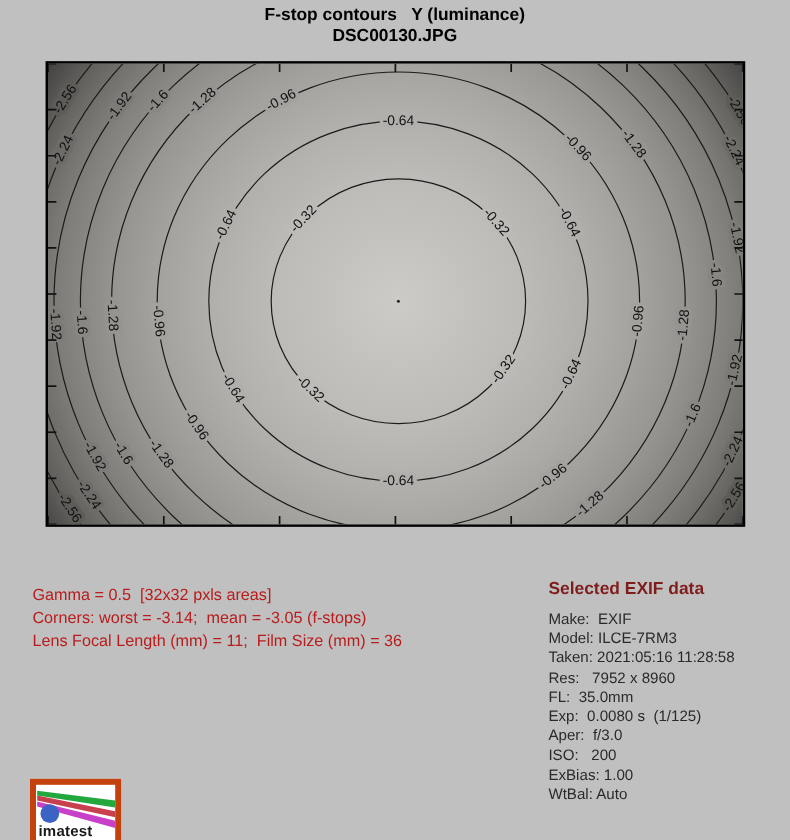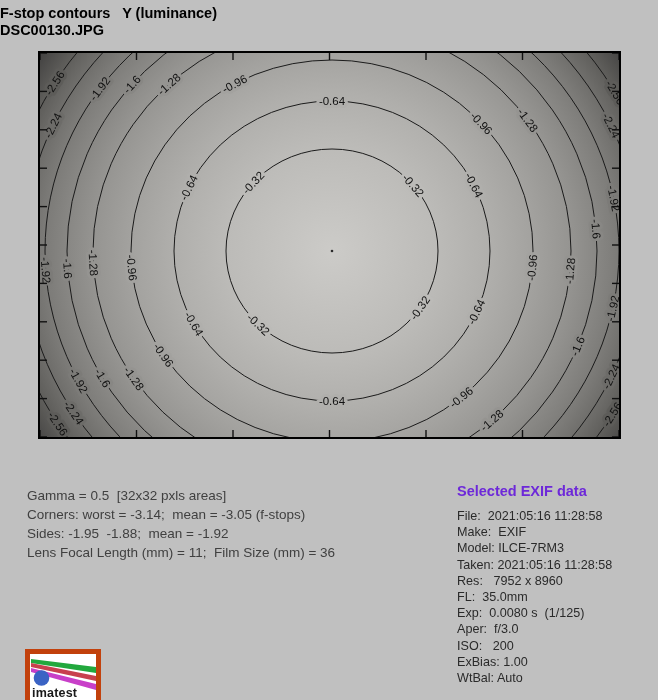--- a/index.html
+++ b/index.html
@@ -1,29 +1,29 @@
 <!DOCTYPE html>
 <html><head>
 <meta charset="utf-8">
 <style>
   html,body{margin:0;padding:0;}
   body{
     width:658px;height:700px;position:relative;overflow:hidden;
     background:#c0c0c0;
     font-family:"Liberation Sans",sans-serif;
   }
-  .title-block{position:absolute;left:0;top:5px;width:658px;text-align:left;color:#000;}
+  .title-block{position:absolute;left:0;top:5px;width:658px;text-align:center;color:#000;}
   .title-line{font-weight:bold;font-size:14.5px;line-height:17px;white-space:pre;}
   .plot-frame{position:absolute;left:38px;top:51px;width:579px;height:384px;border:2px solid #000;background:#9a9996;}
   .plot-frame svg{display:block;width:579px;height:384px;}
-  .stats-block{position:absolute;left:27px;top:486px;color:#404040;font-size:13.5px;line-height:19px;}
+  .stats-block{position:absolute;left:27px;top:486px;color:#b91c1c;font-size:13.5px;line-height:19px;}
   .stats-line{white-space:pre;}
   .stats-gap{margin-top:19px;}
   .exif-block{position:absolute;left:457px;top:483px;color:#2a2a2a;}
-  .exif-heading{font-weight:bold;font-size:14.5px;color:#6d28d9;margin:0 0 9px 0;white-space:pre;}
+  .exif-heading{font-weight:bold;font-size:14.5px;color:#7f1d1d;margin:0 0 9px 0;white-space:pre;}
   .exif-row{font-size:12.6px;line-height:16.2px;white-space:pre;}
   .logo{position:absolute;left:25px;top:649px;width:66px;height:46px;background:#fff;border:5px solid #c2410c;}
   .logo svg{display:block;width:66px;height:46px;}
 </style>
 </head>
 <body>
 
 <div class="title-block">
   <div class="title-line">F-stop contours   Y (luminance)</div>
   <div class="title-line">DSC00130.JPG</div>
@@ -135,27 +135,25 @@
       <line x1="579" y1="345.6" x2="572" y2="345.6" stroke="#111111" stroke-width="1.4"></line>
       <line x1="0" y1="384" x2="7" y2="384" stroke="#111111" stroke-width="1.4"></line>
       <line x1="579" y1="384" x2="572" y2="384" stroke="#111111" stroke-width="1.4"></line>
       <circle cx="292" cy="198" r="1.3" fill="#2a2a2a"></circle>
     </svg>
 </div>
 
 <div class="stats-block">
   <div class="stats-line">Gamma = 0.5  [32x32 pxls areas]</div>
   <div class="stats-line">Corners: worst = -3.14;  mean = -3.05 (f-stops)</div>
-  <div class="stats-line">Sides: -1.95  -1.88;  mean = -1.92</div>
   <div class="stats-line">Lens Focal Length (mm) = 11;  Film Size (mm) = 36</div>
 </div>
 
 <div class="exif-block">
   <div class="exif-heading">Selected EXIF data</div>
-  <div class="exif-row">File:  2021:05:16 11:28:58</div>
   <div class="exif-row">Make:  EXIF</div>
   <div class="exif-row">Model: ILCE-7RM3</div>
   <div class="exif-row">Taken: 2021:05:16 11:28:58</div>
   <div class="exif-row">Res:   7952 x 8960</div>
   <div class="exif-row">FL:  35.0mm</div>
   <div class="exif-row">Exp:  0.0080 s  (1/125)</div>
   <div class="exif-row">Aper:  f/3.0</div>
   <div class="exif-row">ISO:   200</div>
   <div class="exif-row">ExBias: 1.00</div>
   <div class="exif-row">WtBal: Auto</div>

